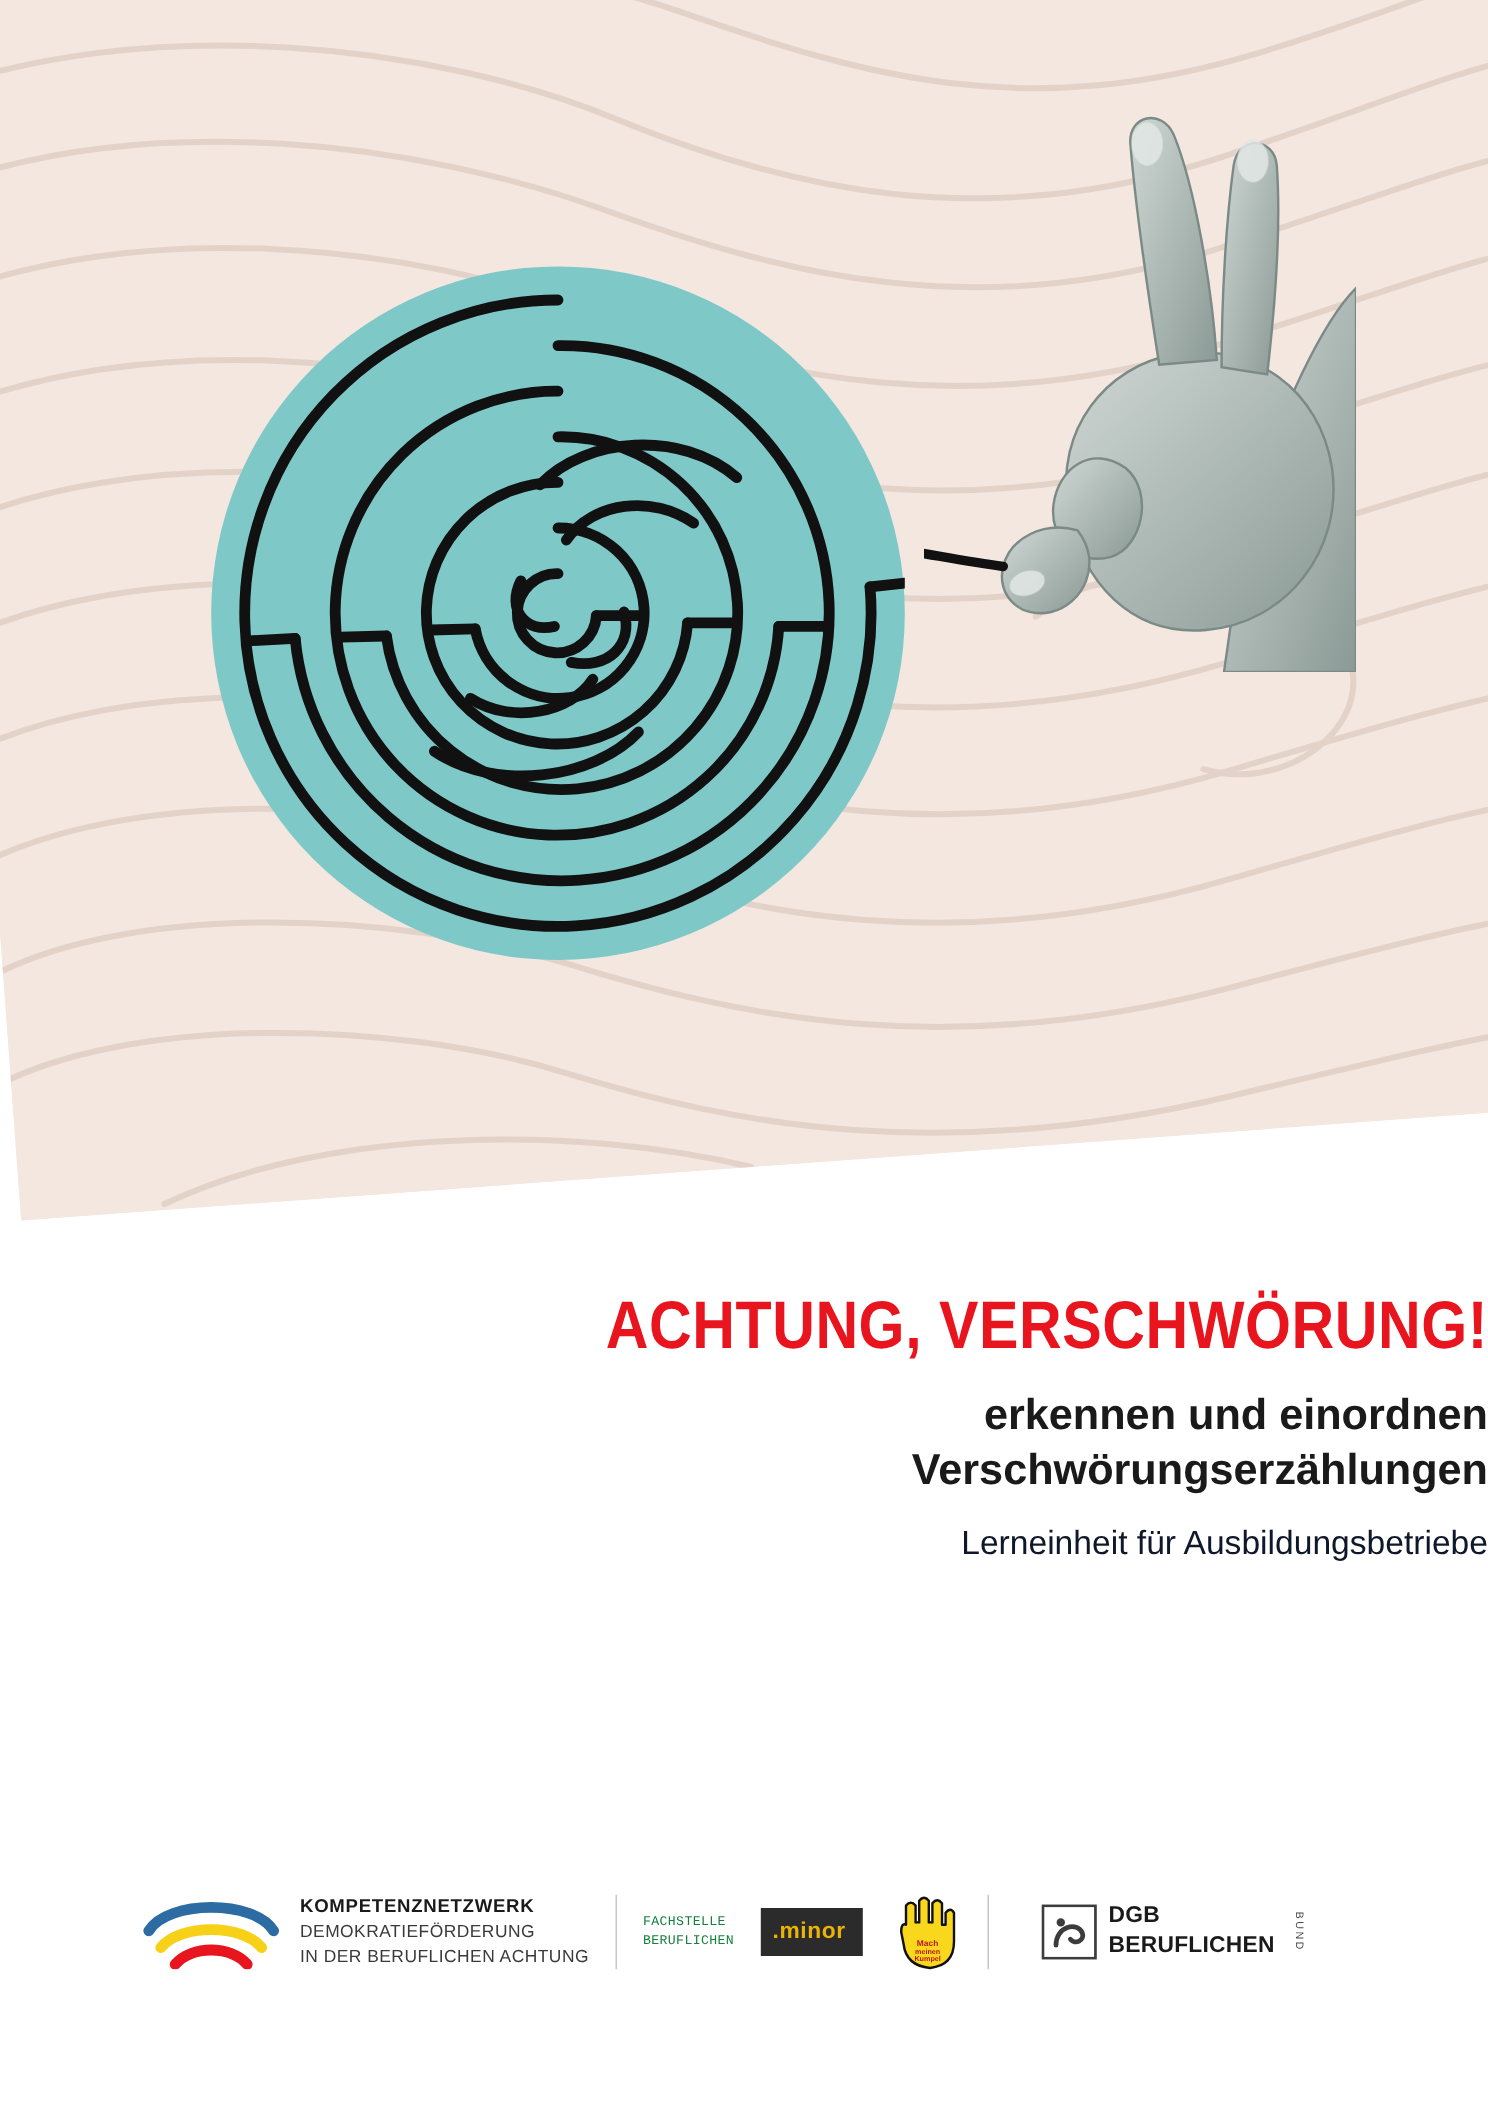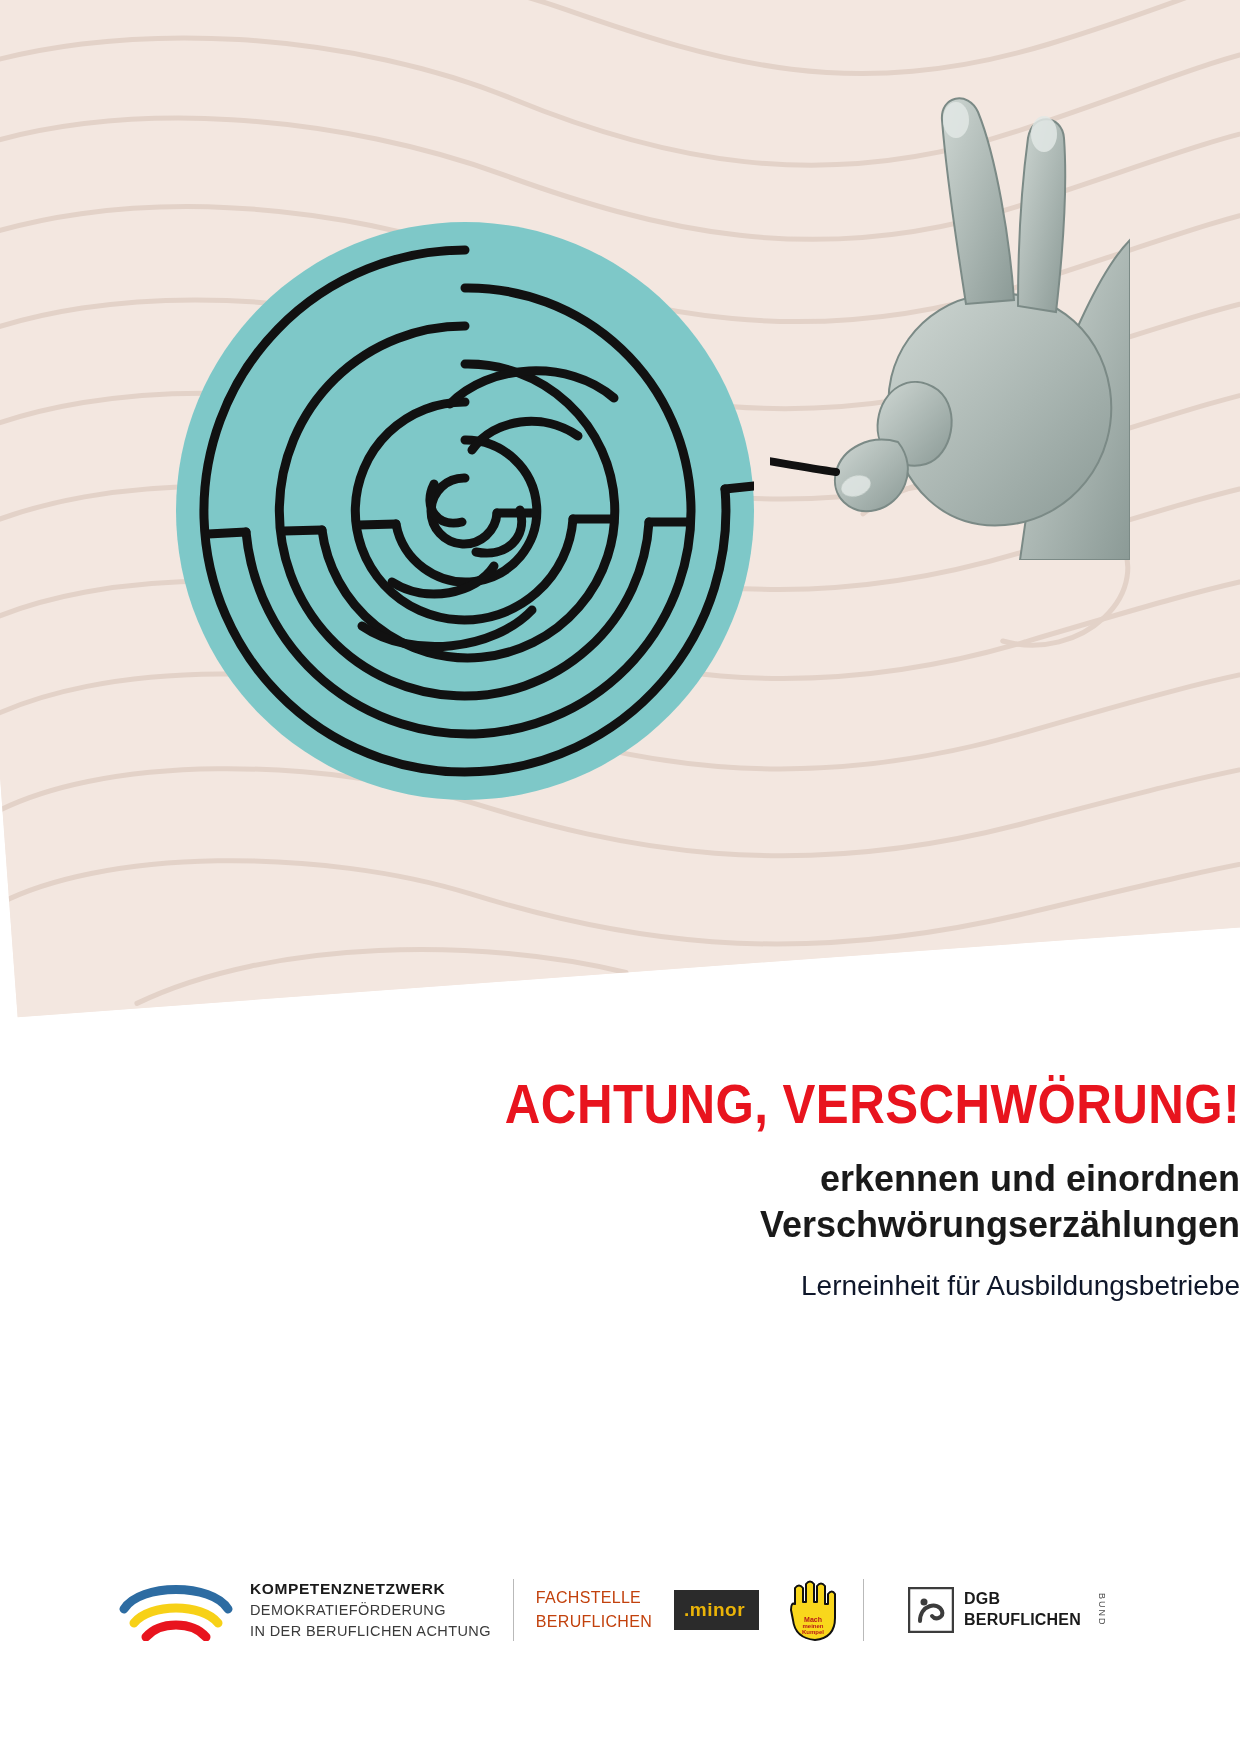--- a/index.html
+++ b/index.html
@@ -144,25 +144,26 @@
     font-size: 15.5px;
     letter-spacing: 0.6px;
   }
   .divider {
     width: 1px;
     height: 62px;
     background: #b9b9b9;
     margin: 0 22px;
   }
   .logo-fach {
-    font-size: 16px;
+    font-size: 11px;
     line-height: 1.5;
     font-weight: normal;
-    color: #c2410c;
+    color: #15803d;
     letter-spacing: 0.3px;
+    font-family: Liberation Mono, monospace;
   }
   .logo-minor {
     background: #2b2b2b;
     color: #eab308;
     font-size: 19px;
     font-weight: bold;
     padding: 9px 14px 9px 10px;
     letter-spacing: 0.5px;
     margin-left: 22px;
   }
@@ -173,21 +174,21 @@
     position: relative;
   }
   .logo-dgb {
     margin-left: 22px;
     display: flex;
     align-items: center;
     gap: 10px;
   }
   .dgb-mark { width: 46px; height: 46px; }
   .dgb-text {
-    font-size: 16px;
+    font-size: 19px;
     font-weight: bold;
     line-height: 1.3;
     color: #1a1a1a;
     letter-spacing: 0.2px;
   }
   .dgb-bund {
     font-size: 9px;
     letter-spacing: 2px;
     color: #4a4a4a;
     writing-mode: vertical-rl;

